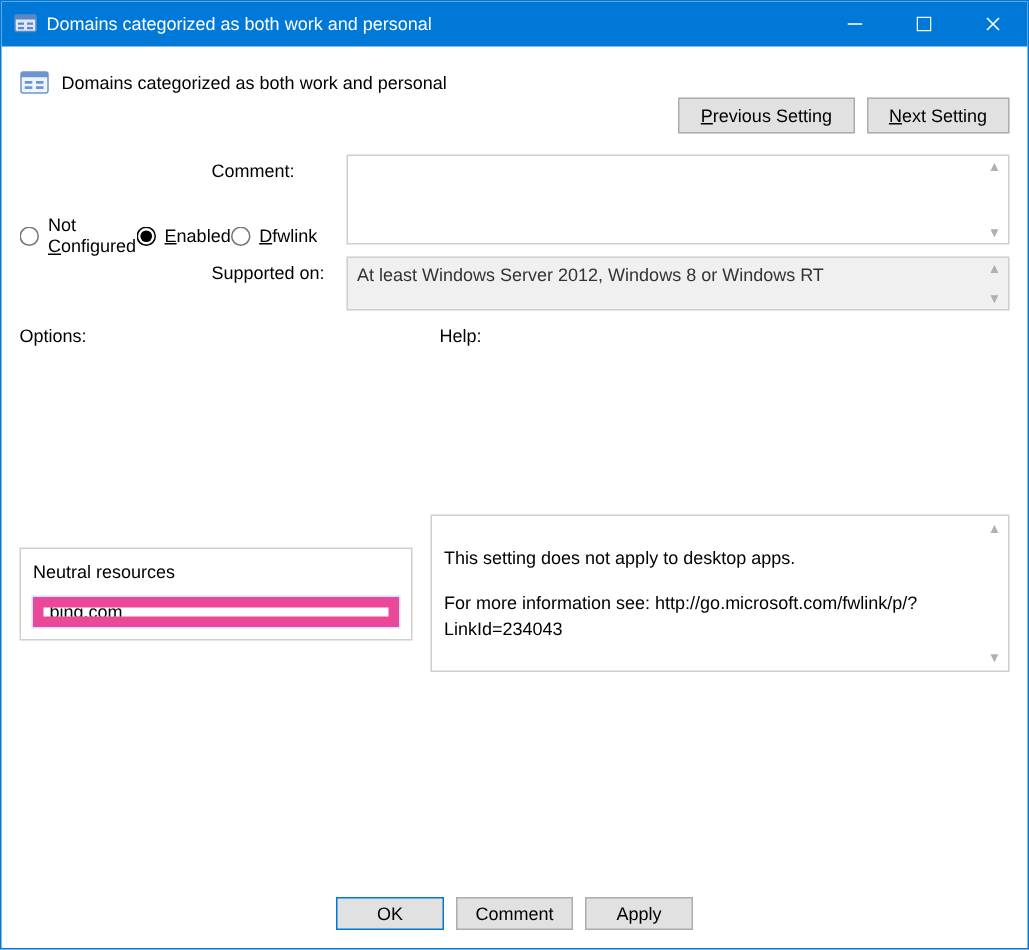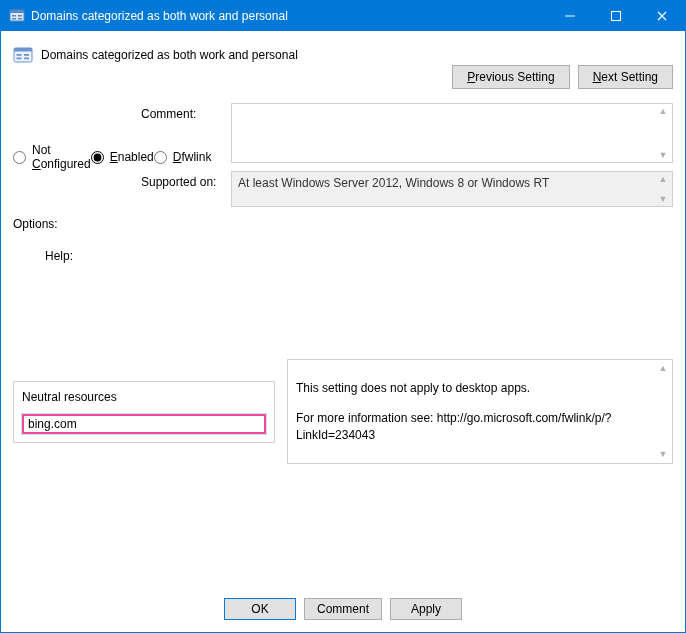--- a/index.html
+++ b/index.html
@@ -114,41 +114,41 @@
   .scroll-hint {
     position:absolute; right:2px;
     display:flex; flex-direction:column; justify-content:space-between;
     top:2px; bottom:2px;
     width:14px;
     color:#b0b0b0;
     font-size:9px;
     align-items:center;
   }
   .columns-header {
-    display:flex; gap:18px; margin-top:2px; margin-bottom:4px;flex-direction:column;
+    display:flex; gap:18px; margin-top:2px; margin-bottom:4px;
   }
   .col-label { font-size:12px; }
   .col-opts { width:262px; }
-  .col-help { flex:1;margin-left:32px; }
+  .col-help { flex:1; }
   .panels {
     display:flex; gap:12px; flex:1; min-height:0;align-items:center;
   }
   .panel {
     border:1px solid #cfcfcf;
     background:#fff;
     padding:8px;
     display:flex; flex-direction:column;
     overflow:hidden;
   }
   .panel.options { width:262px; }
   .panel.help { flex:1; position:relative; padding:20px 18px 6px 8px; font-size:12px; line-height:1.45; }
   .opt-label { font-size:12px; margin-bottom:10px; }
   .opt-input {
     width:100%;
-    border:2px solid #ec4899;
+    border:7px solid #ec4899;
     outline:1px solid #cde3ff;
     padding:2px 4px;
     font: inherit;
     height:20px;
   }
   .help p { margin:0 0 12px 0; }
   .footer {
     display:flex;
     justify-content:center;
     gap:8px;

